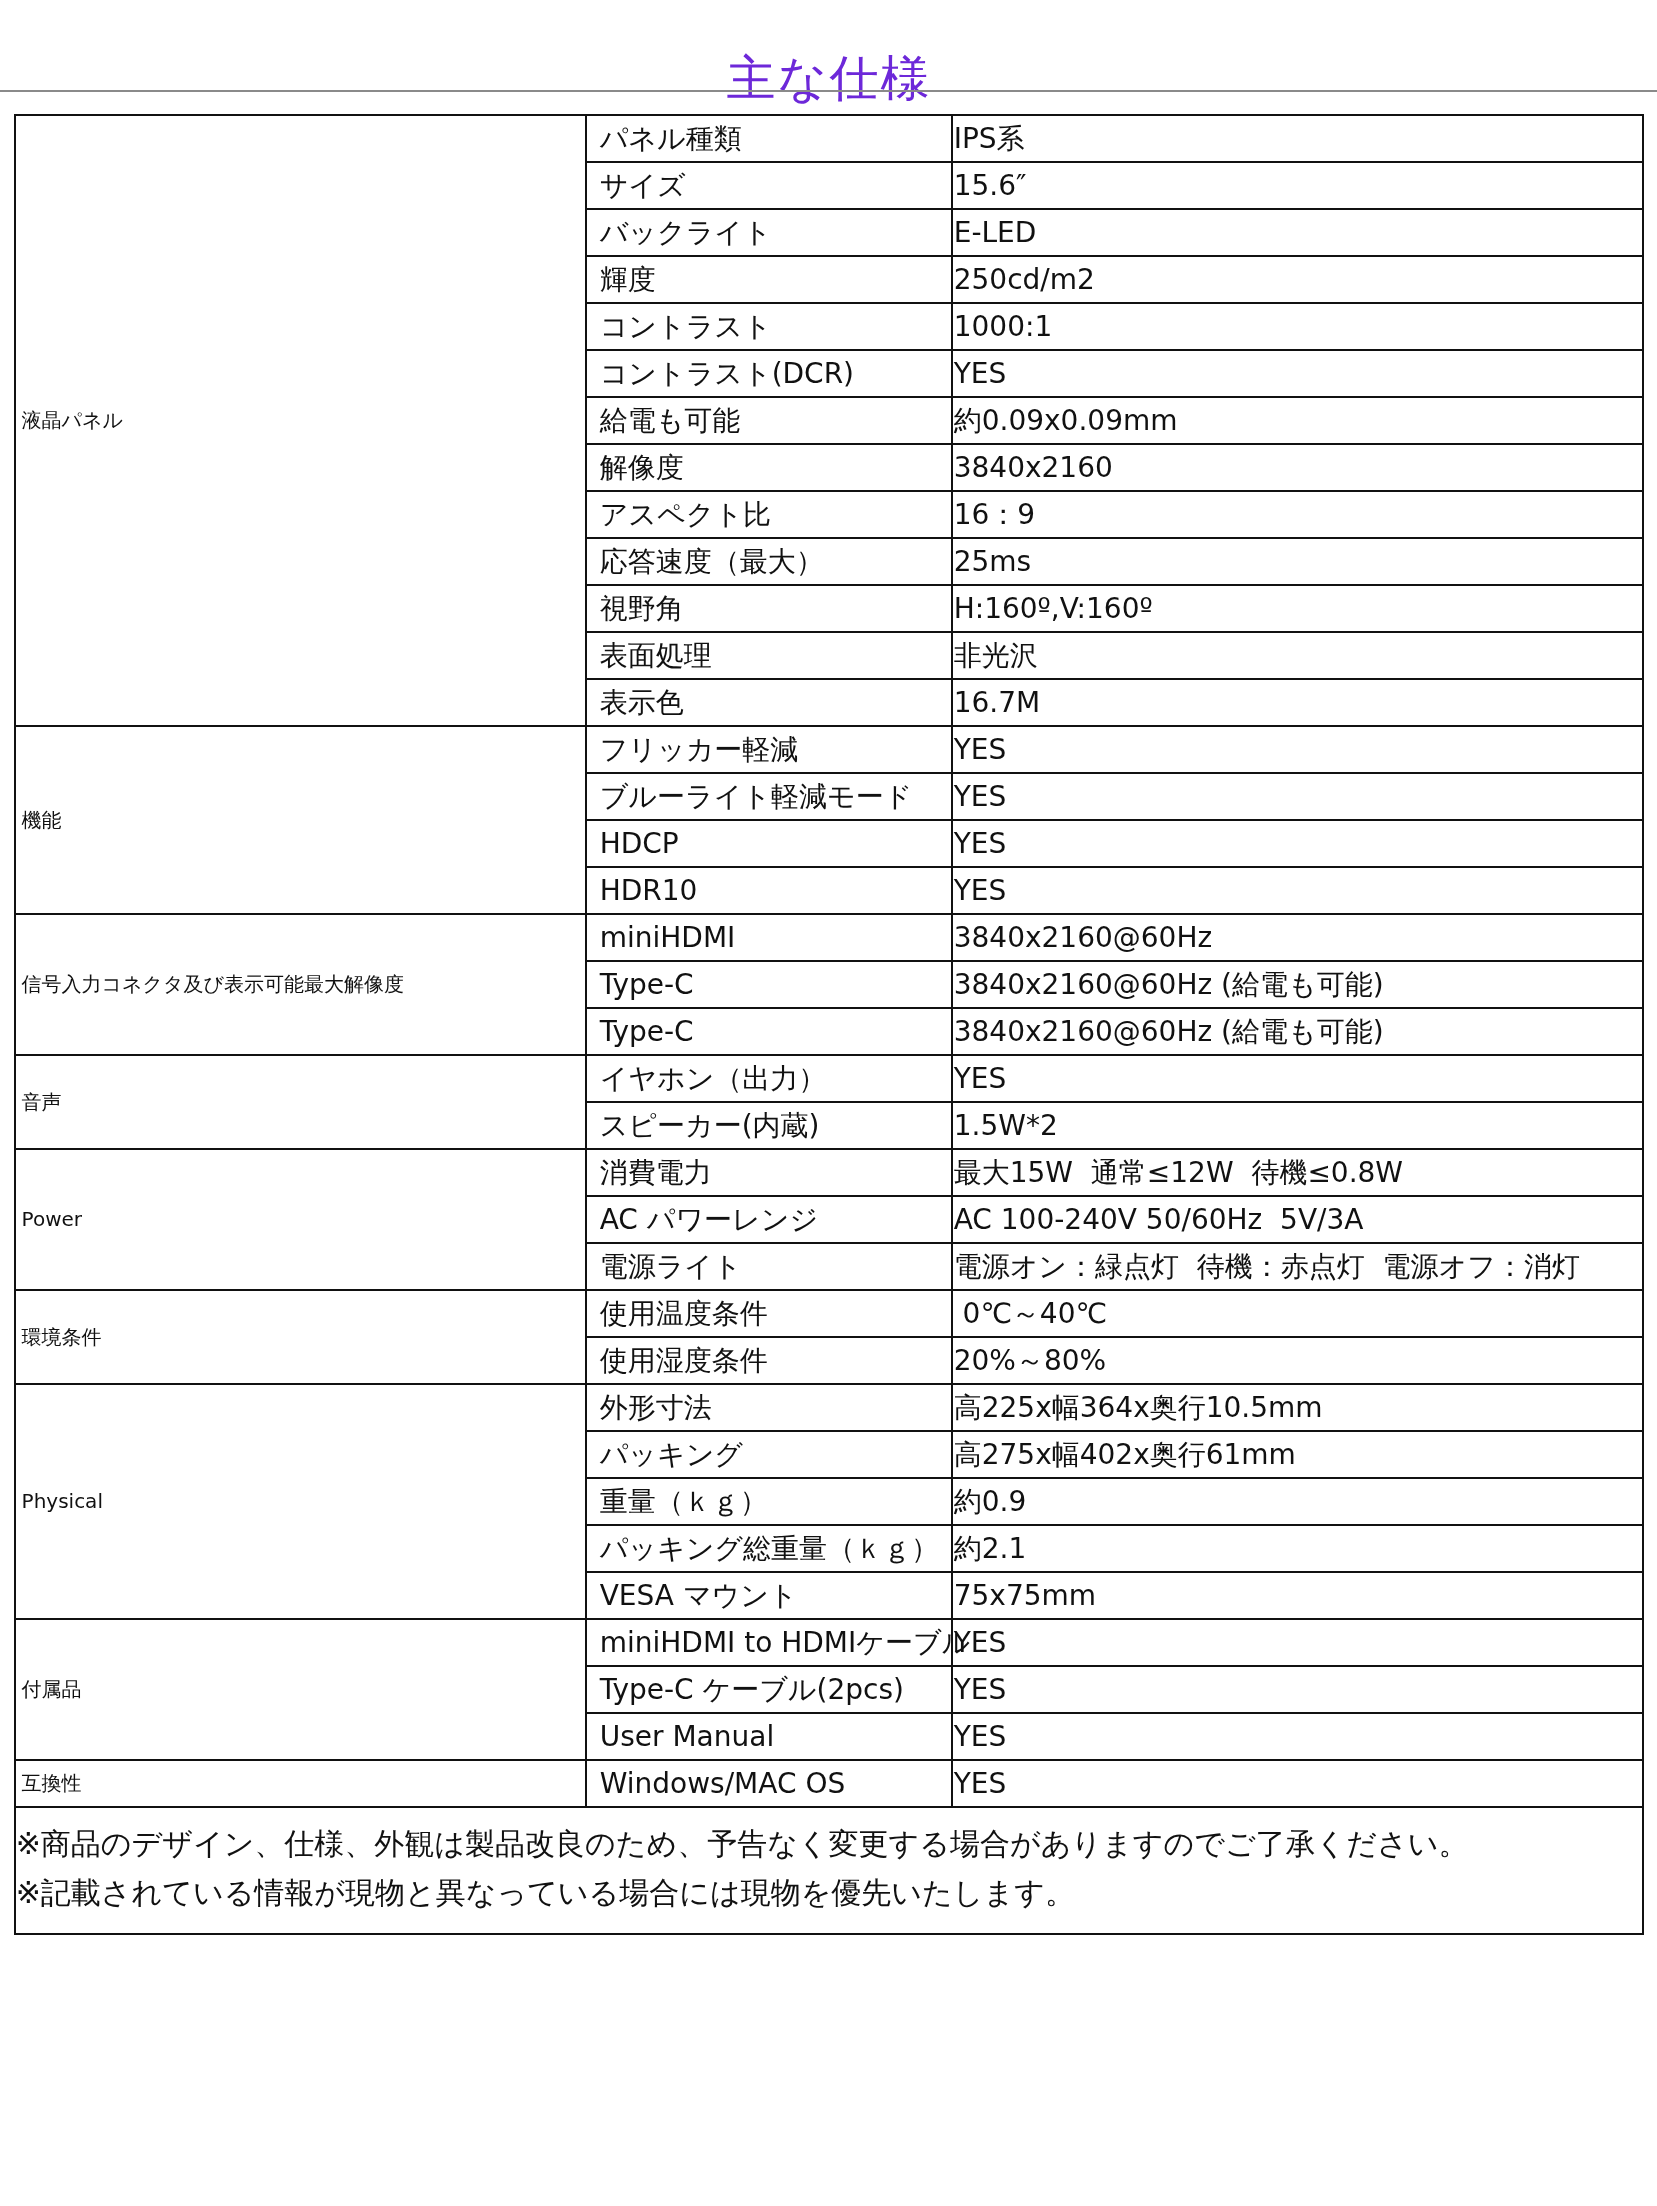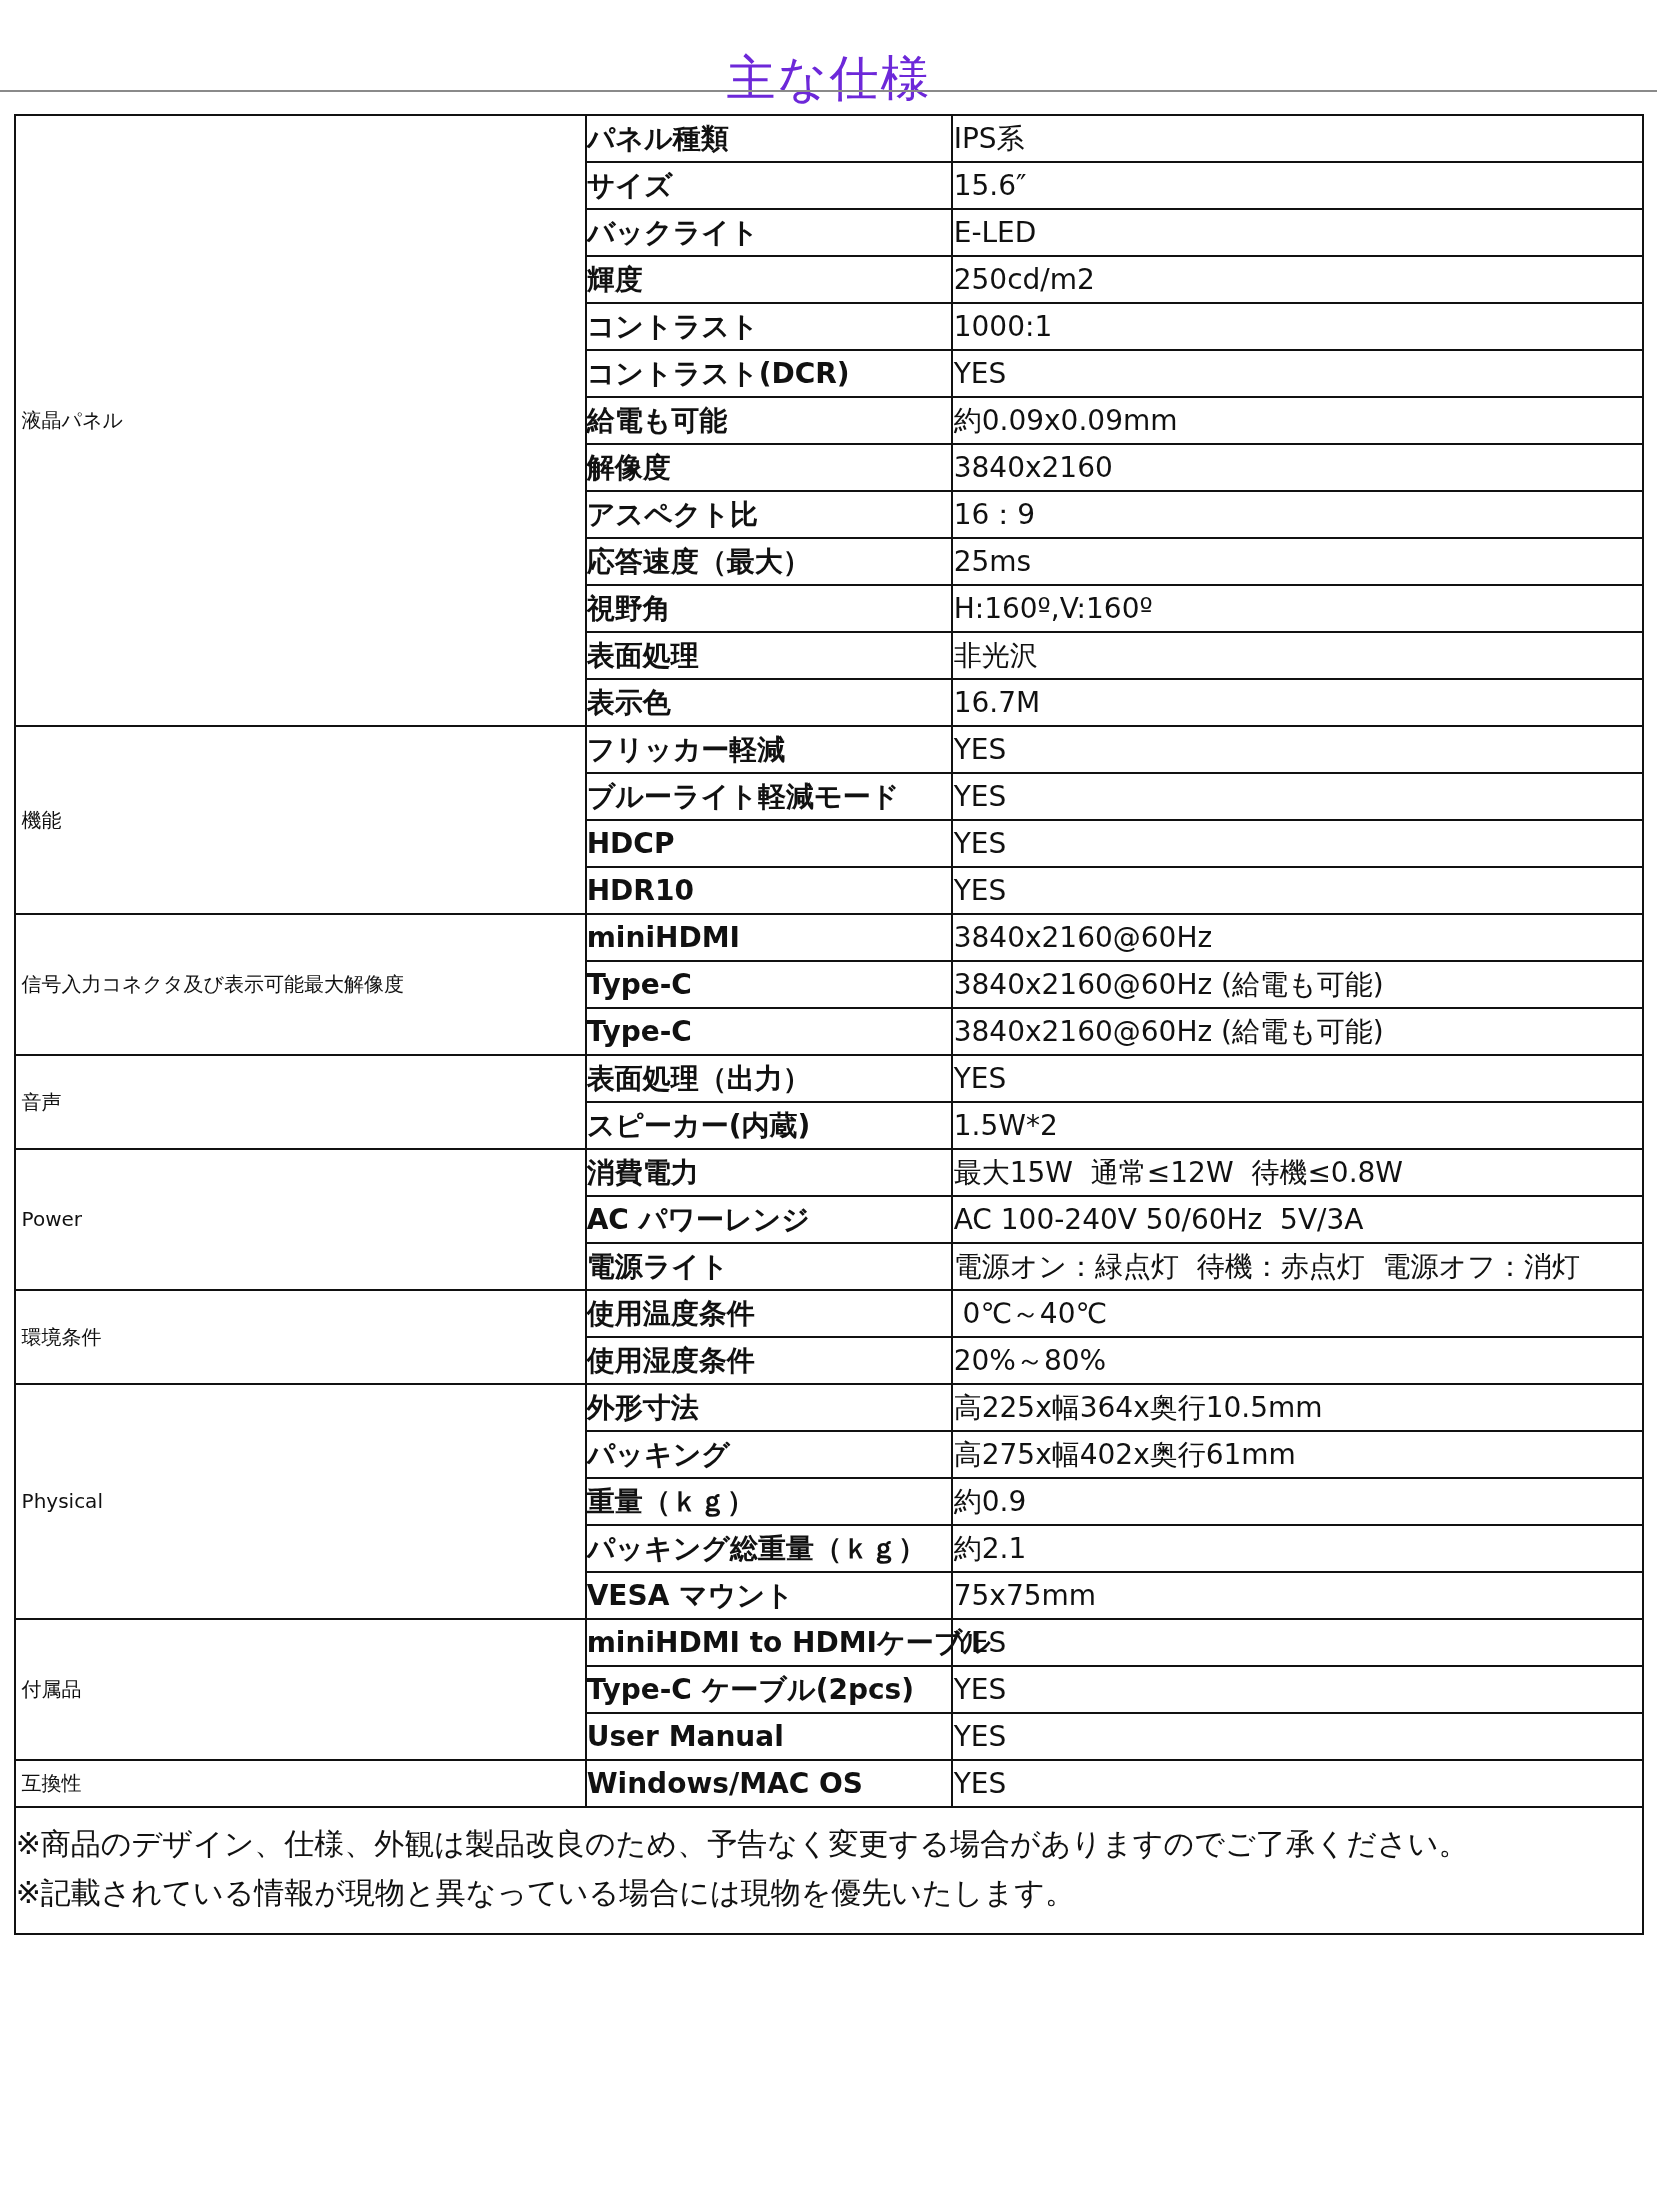--- a/index.html
+++ b/index.html
@@ -55,22 +55,21 @@
       line-height: 45px;
       white-space: nowrap;
       overflow: visible;
       vertical-align: middle;
     }
     .spec-table td.group {
       font-size: 20px;
       padding-left: 5.9px;
     }
     .spec-table td.label {
-      padding-left: 0;
-      font-weight: bold;
+      padding-left: 13px;
     }
     .spec-table td.value {
       padding-left: 1px;
     }
     .spec-table td.footer {
       height: 113px;
       text-align: left;
       font-size: 30px;
       line-height: 49px;
       padding: 3.9px 0 7.8px 0;
@@ -175,21 +174,21 @@
       <td class="label">Type-C</td>
       <td class="value">3840x2160@60Hz (給電も可能)</td>
     </tr>
     <tr>
       <td class="label">Type-C</td>
       <td class="value">3840x2160@60Hz (給電も可能)</td>
     </tr>
 
     <tr>
       <td class="group" rowspan="2">音声</td>
-      <td class="label">表面処理（出力）</td>
+      <td class="label">イヤホン（出力）</td>
       <td class="value">YES</td>
     </tr>
     <tr>
       <td class="label">スピーカー(内蔵)</td>
       <td class="value">1.5W*2</td>
     </tr>
 
     <tr>
       <td class="group" rowspan="3">Power</td>
       <td class="label">消費電力</td>

